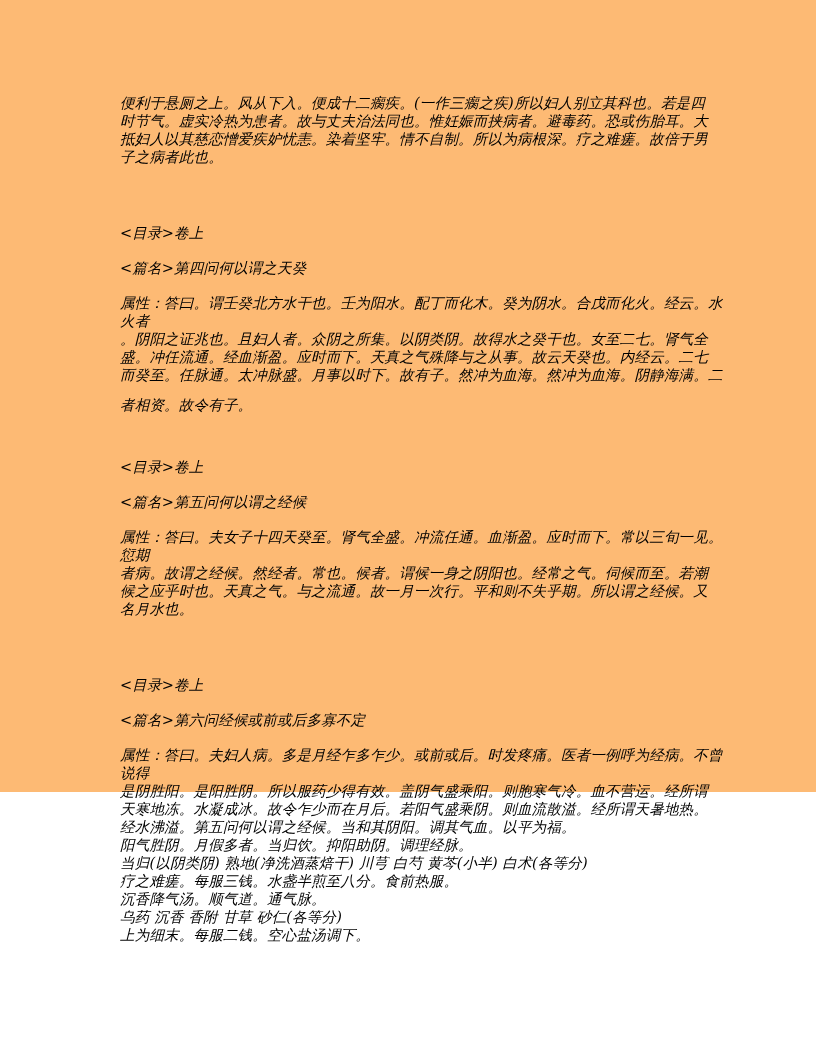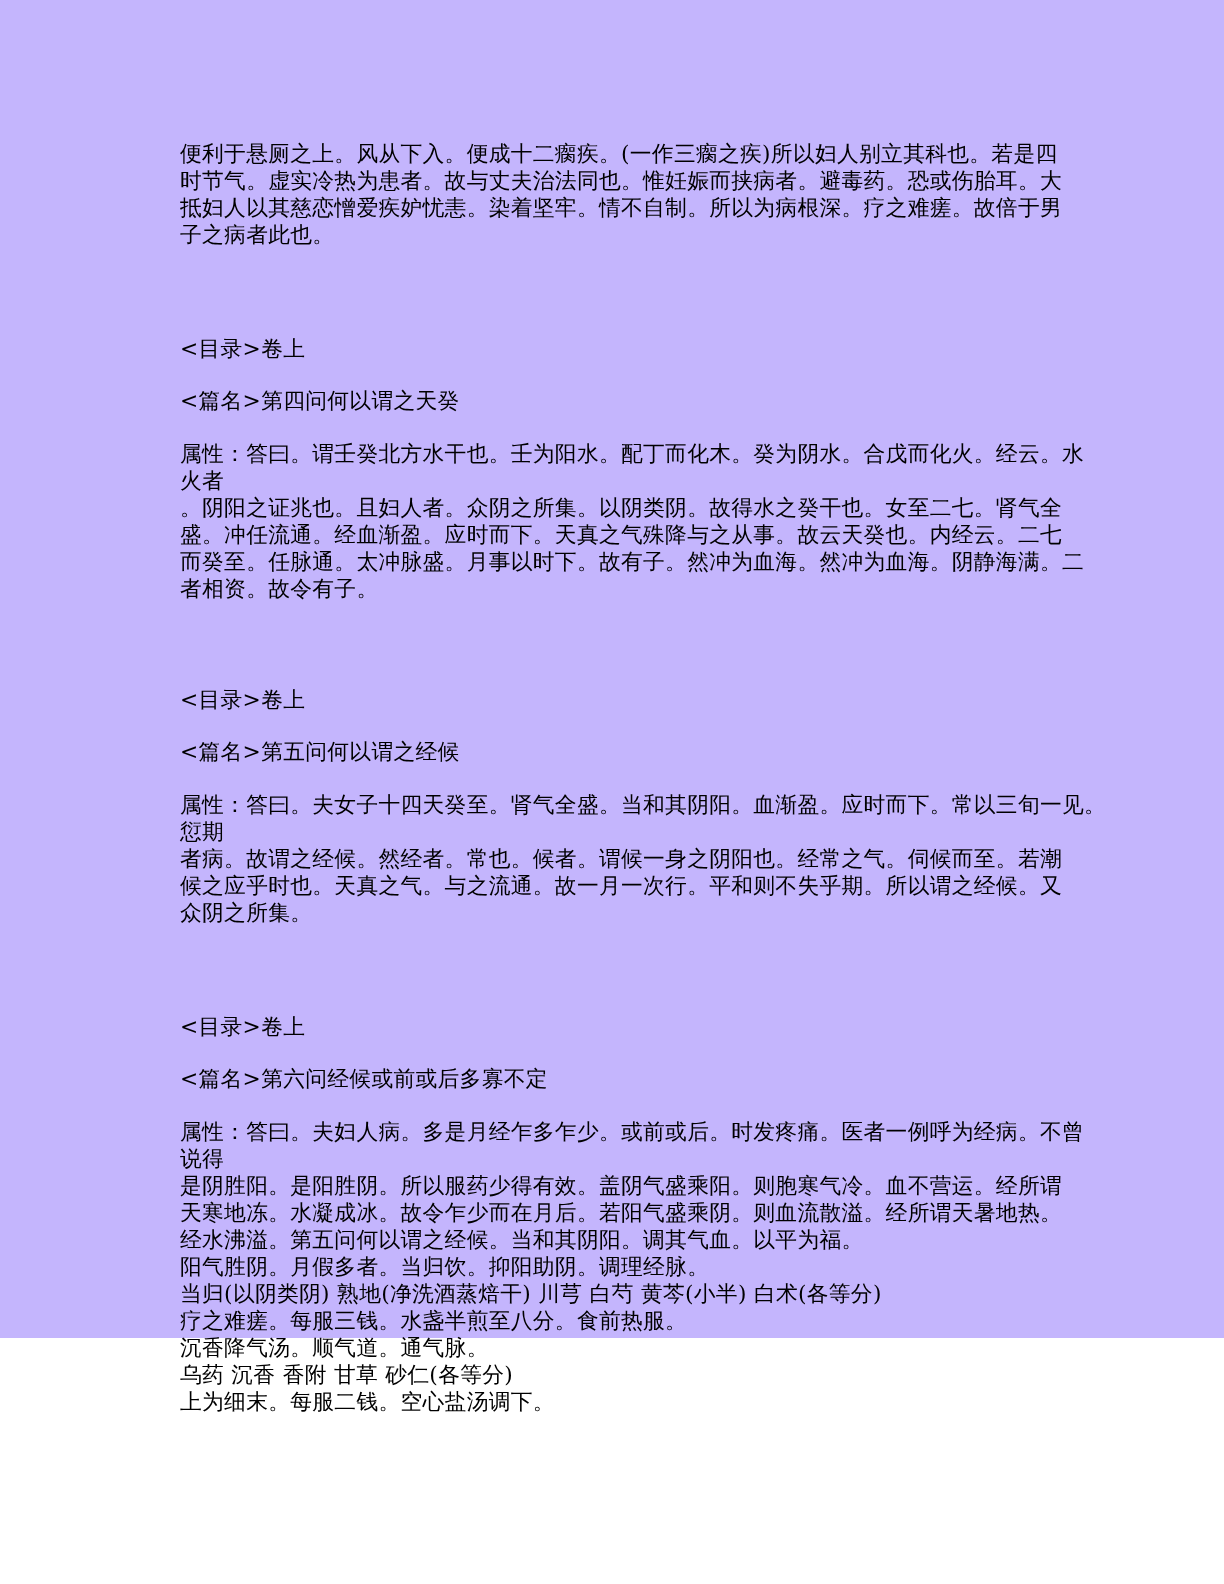--- a/index.html
+++ b/index.html
@@ -13,22 +13,23 @@
       position: relative;
       overflow: hidden;
       font-family: "DejaVu Serif", "Liberation Serif", serif;
       color: #000000;
     }
     .page {
       position: absolute;
       left: 0;
       top: 0;
       width: 816px;
-      height: 892px;
-      background: #c4b5fd;
+      height: 792px;
+      background: #fdba74;
+      font-style: italic;
     }
     .line {
       position: absolute;
       left: 120px;
       height: 18px;
       line-height: 18px;
       font-size: 14.5px;
       white-space: nowrap;
       letter-spacing: 0.2px;
     }
@@ -46,31 +47,31 @@
   </div>
 
   <div>
     <div class="line" style="top:224px">&lt;目录&gt;卷上</div>
     <div class="line" style="top:259px">&lt;篇名&gt;第四问何以谓之天癸</div>
     <div class="line" style="top:294px">属性：答曰。谓壬癸北方水干也。壬为阳水。配丁而化木。癸为阴水。合戊而化火。经云。水</div>
     <div class="line" style="top:312px">火者</div>
     <div class="line" style="top:330px">。阴阳之证兆也。且妇人者。众阴之所集。以阴类阴。故得水之癸干也。女至二七。肾气全</div>
     <div class="line" style="top:348px">盛。冲任流通。经血渐盈。应时而下。天真之气殊降与之从事。故云天癸也。内经云。二七</div>
     <div class="line" style="top:366px">而癸至。任脉通。太冲脉盛。月事以时下。故有子。然冲为血海。然冲为血海。阴静海满。二</div>
-    <div class="line" style="top:384px">者相资。故令有子。</div>
+    <div class="line" style="top:396px">者相资。故令有子。</div>
   </div>
 
   <div>
     <div class="line" style="top:458px">&lt;目录&gt;卷上</div>
     <div class="line" style="top:493px">&lt;篇名&gt;第五问何以谓之经候</div>
-    <div class="line" style="top:528px">属性：答曰。夫女子十四天癸至。肾气全盛。当和其阴阳。血渐盈。应时而下。常以三旬一见。</div>
+    <div class="line" style="top:528px">属性：答曰。夫女子十四天癸至。肾气全盛。冲流任通。血渐盈。应时而下。常以三旬一见。</div>
     <div class="line" style="top:546px">愆期</div>
     <div class="line" style="top:564px">者病。故谓之经候。然经者。常也。候者。谓候一身之阴阳也。经常之气。伺候而至。若潮</div>
     <div class="line" style="top:582px">候之应乎时也。天真之气。与之流通。故一月一次行。平和则不失乎期。所以谓之经候。又</div>
-    <div class="line" style="top:600px">众阴之所集。</div>
+    <div class="line" style="top:600px">名月水也。</div>
   </div>
 
   <div>
     <div class="line" style="top:676px">&lt;目录&gt;卷上</div>
     <div class="line" style="top:711px">&lt;篇名&gt;第六问经候或前或后多寡不定</div>
     <div class="line" style="top:746px">属性：答曰。夫妇人病。多是月经乍多乍少。或前或后。时发疼痛。医者一例呼为经病。不曾</div>
     <div class="line" style="top:764px">说得</div>
     <div class="line" style="top:782px">是阴胜阳。是阳胜阴。所以服药少得有效。盖阴气盛乘阳。则胞寒气冷。血不营运。经所谓</div>
     <div class="line" style="top:800px">天寒地冻。水凝成冰。故令乍少而在月后。若阳气盛乘阴。则血流散溢。经所谓天暑地热。</div>
     <div class="line" style="top:818px">经水沸溢。第五问何以谓之经候。当和其阴阳。调其气血。以平为福。</div>

